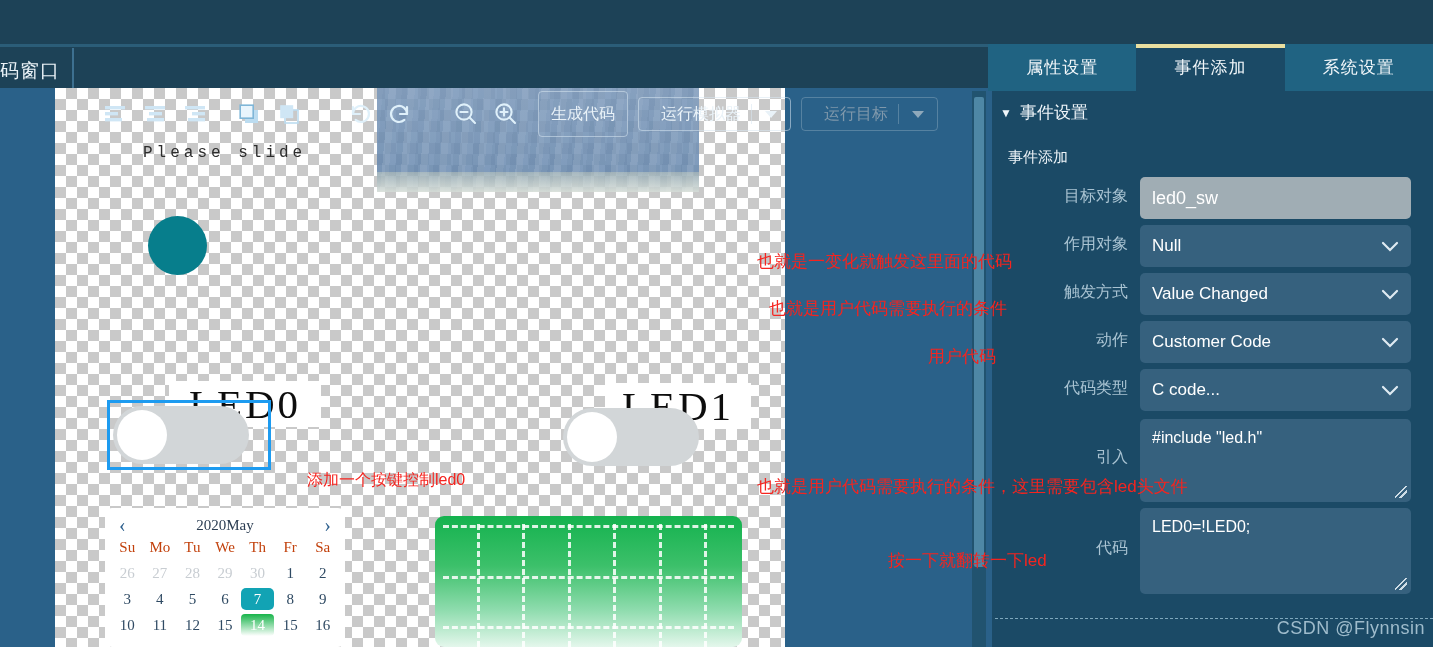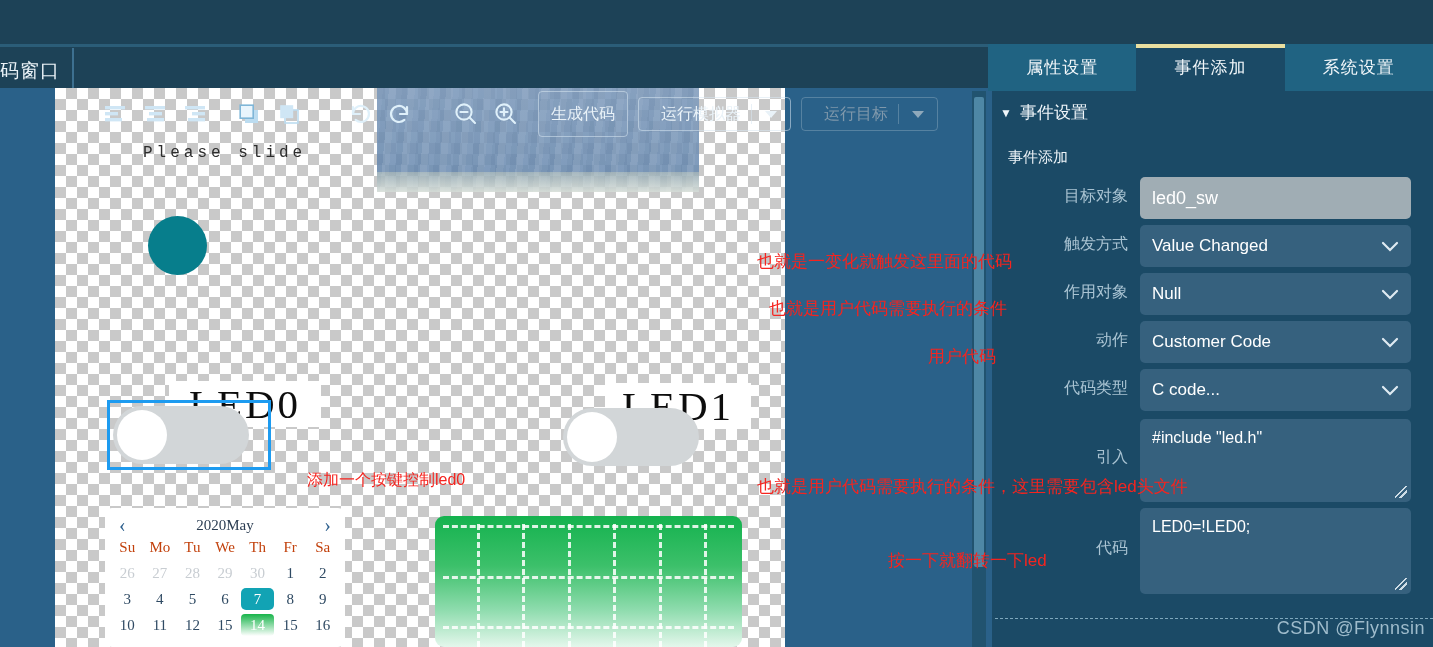--- a/index.html
+++ b/index.html
@@ -469,48 +469,48 @@
   <div id="panel-subtitle">事件添加</div>
 
   <div class="field-row">
     <div class="field-label">目标对象</div>
     <div class="field-ctl">
       <div class="ctl-readonly">led0_sw</div>
     </div>
   </div>
 
   <div class="field-row">
+    <div class="field-label">作用对象</div>
+    <div class="field-ctl">
+      <div class="ctl-select">
+        <span>Null</span>
+        <span class="chev">
+          <svg width="18" height="11" viewBox="0 0 18 11" fill="none" stroke="#dfeaf2" stroke-width="2.2" stroke-linecap="round">
+              <path d="M2 2l7 7 7-7"></path>
+            </svg>
+        </span>
+      </div>
+    </div>
+  </div>
+
+  <div class="field-row">
     <div class="field-label">触发方式</div>
     <div class="field-ctl">
       <div class="ctl-select">
         <span>Value Changed</span>
         <span class="chev">
           <svg width="18" height="11" viewBox="0 0 18 11" fill="none" stroke="#dfeaf2" stroke-width="2.2" stroke-linecap="round">
               <path d="M2 2l7 7 7-7"></path>
             </svg>
         </span>
       </div>
     </div>
   </div>
 
   <div class="field-row">
-    <div class="field-label">作用对象</div>
-    <div class="field-ctl">
-      <div class="ctl-select">
-        <span>Null</span>
-        <span class="chev">
-          <svg width="18" height="11" viewBox="0 0 18 11" fill="none" stroke="#dfeaf2" stroke-width="2.2" stroke-linecap="round">
-              <path d="M2 2l7 7 7-7"></path>
-            </svg>
-        </span>
-      </div>
-    </div>
-  </div>
-
-  <div class="field-row">
     <div class="field-label">动作</div>
     <div class="field-ctl">
       <div class="ctl-select">
         <span>Customer Code</span>
         <span class="chev">
           <svg width="18" height="11" viewBox="0 0 18 11" fill="none" stroke="#dfeaf2" stroke-width="2.2" stroke-linecap="round">
               <path d="M2 2l7 7 7-7"></path>
             </svg>
         </span>
       </div>

